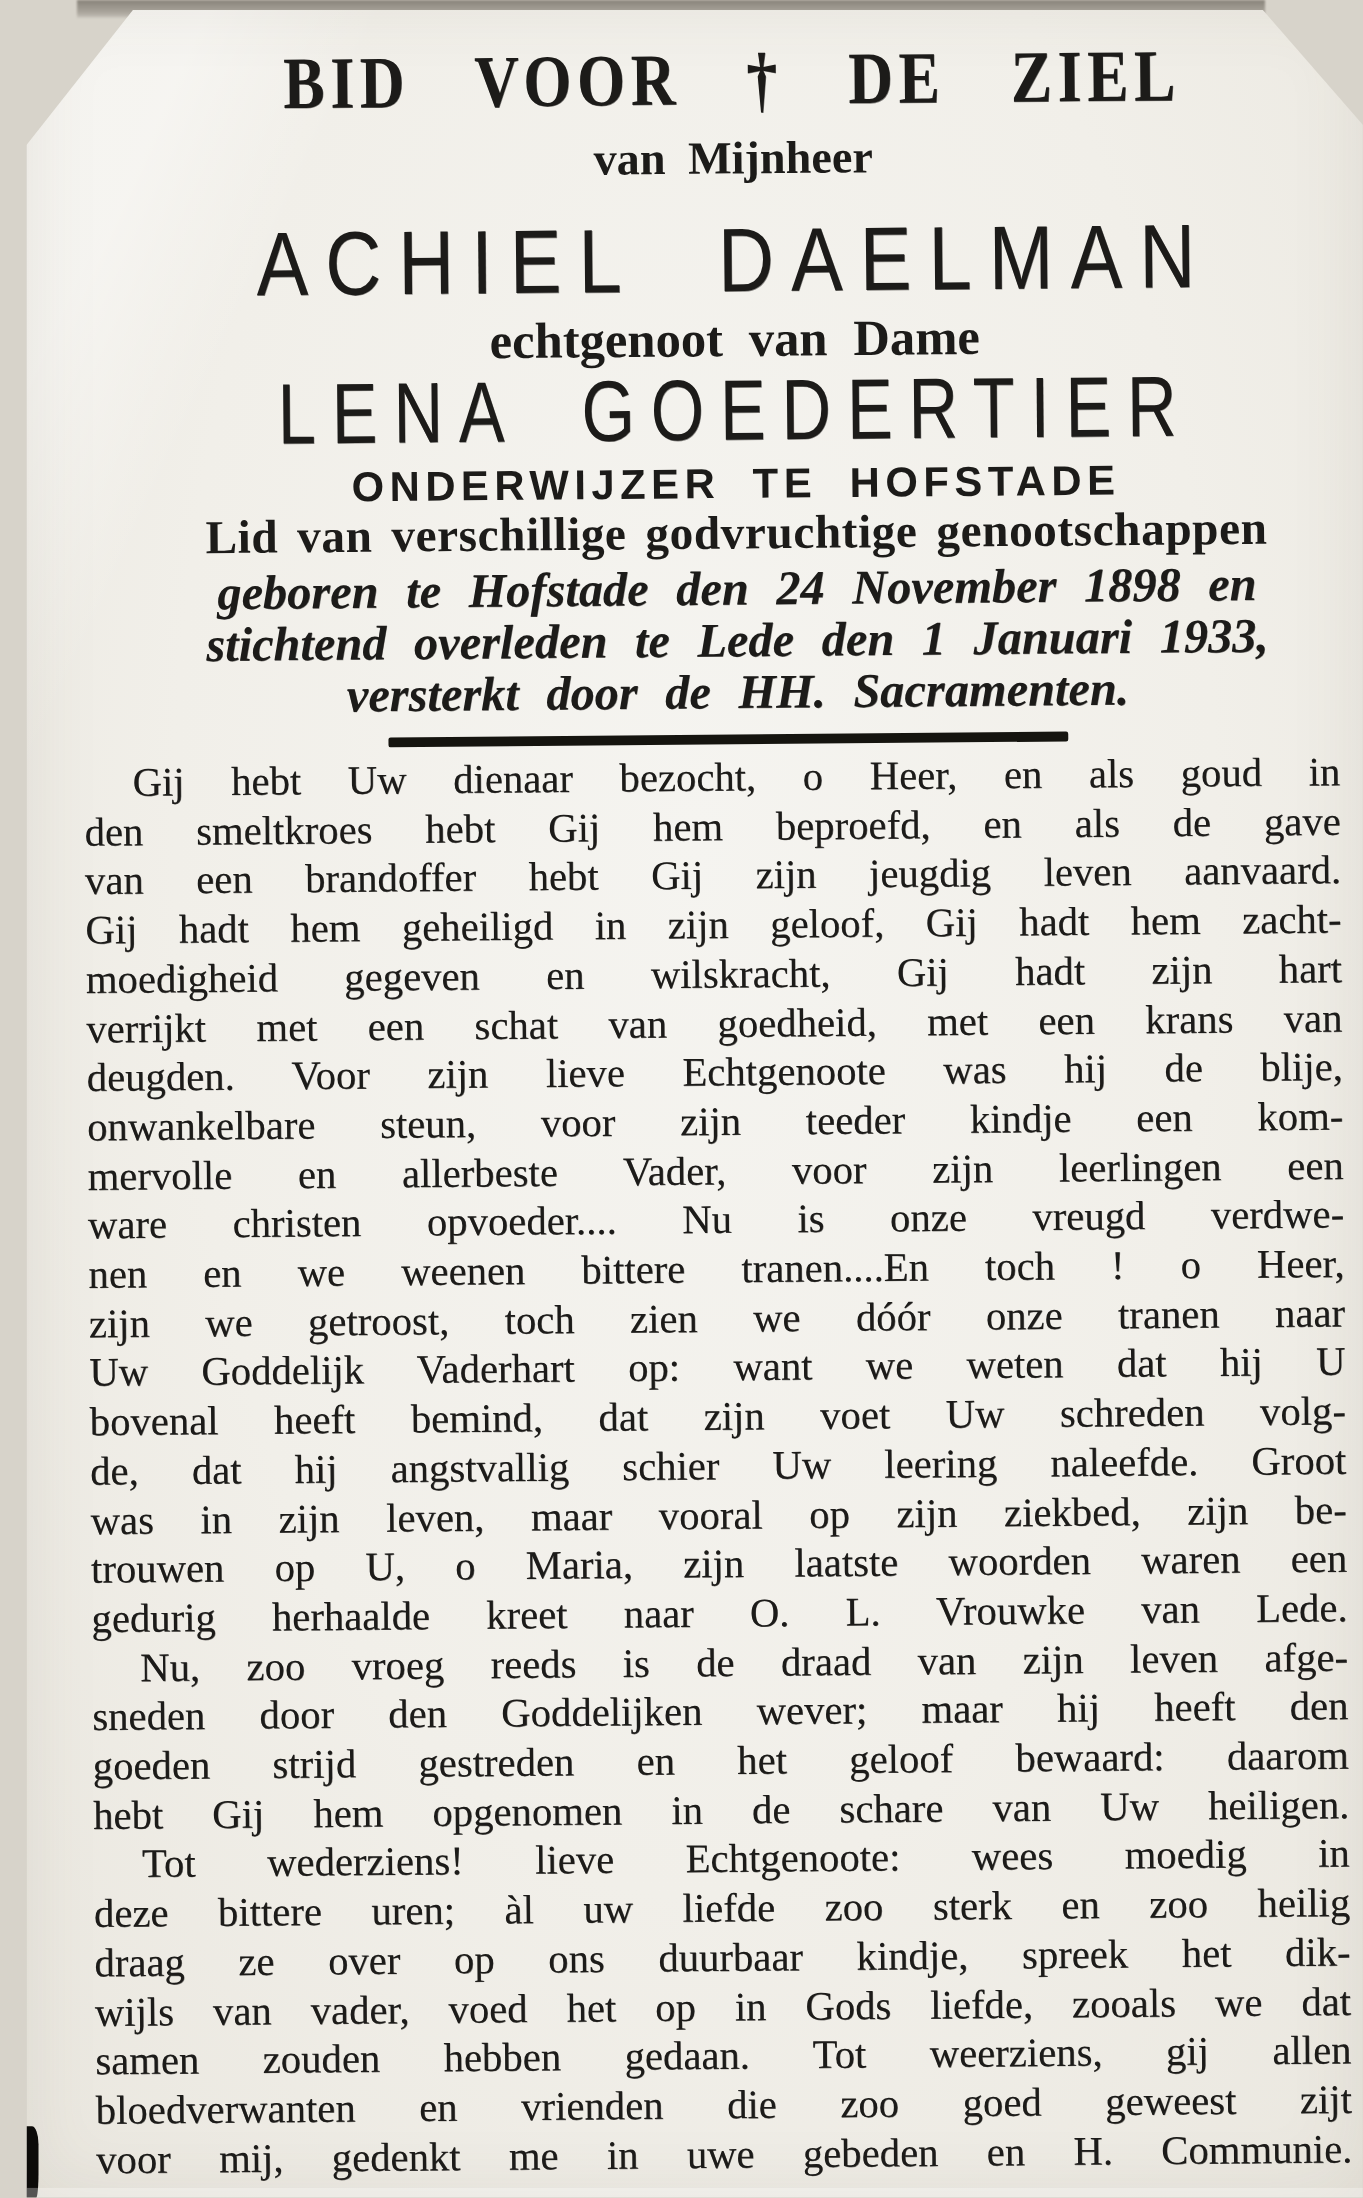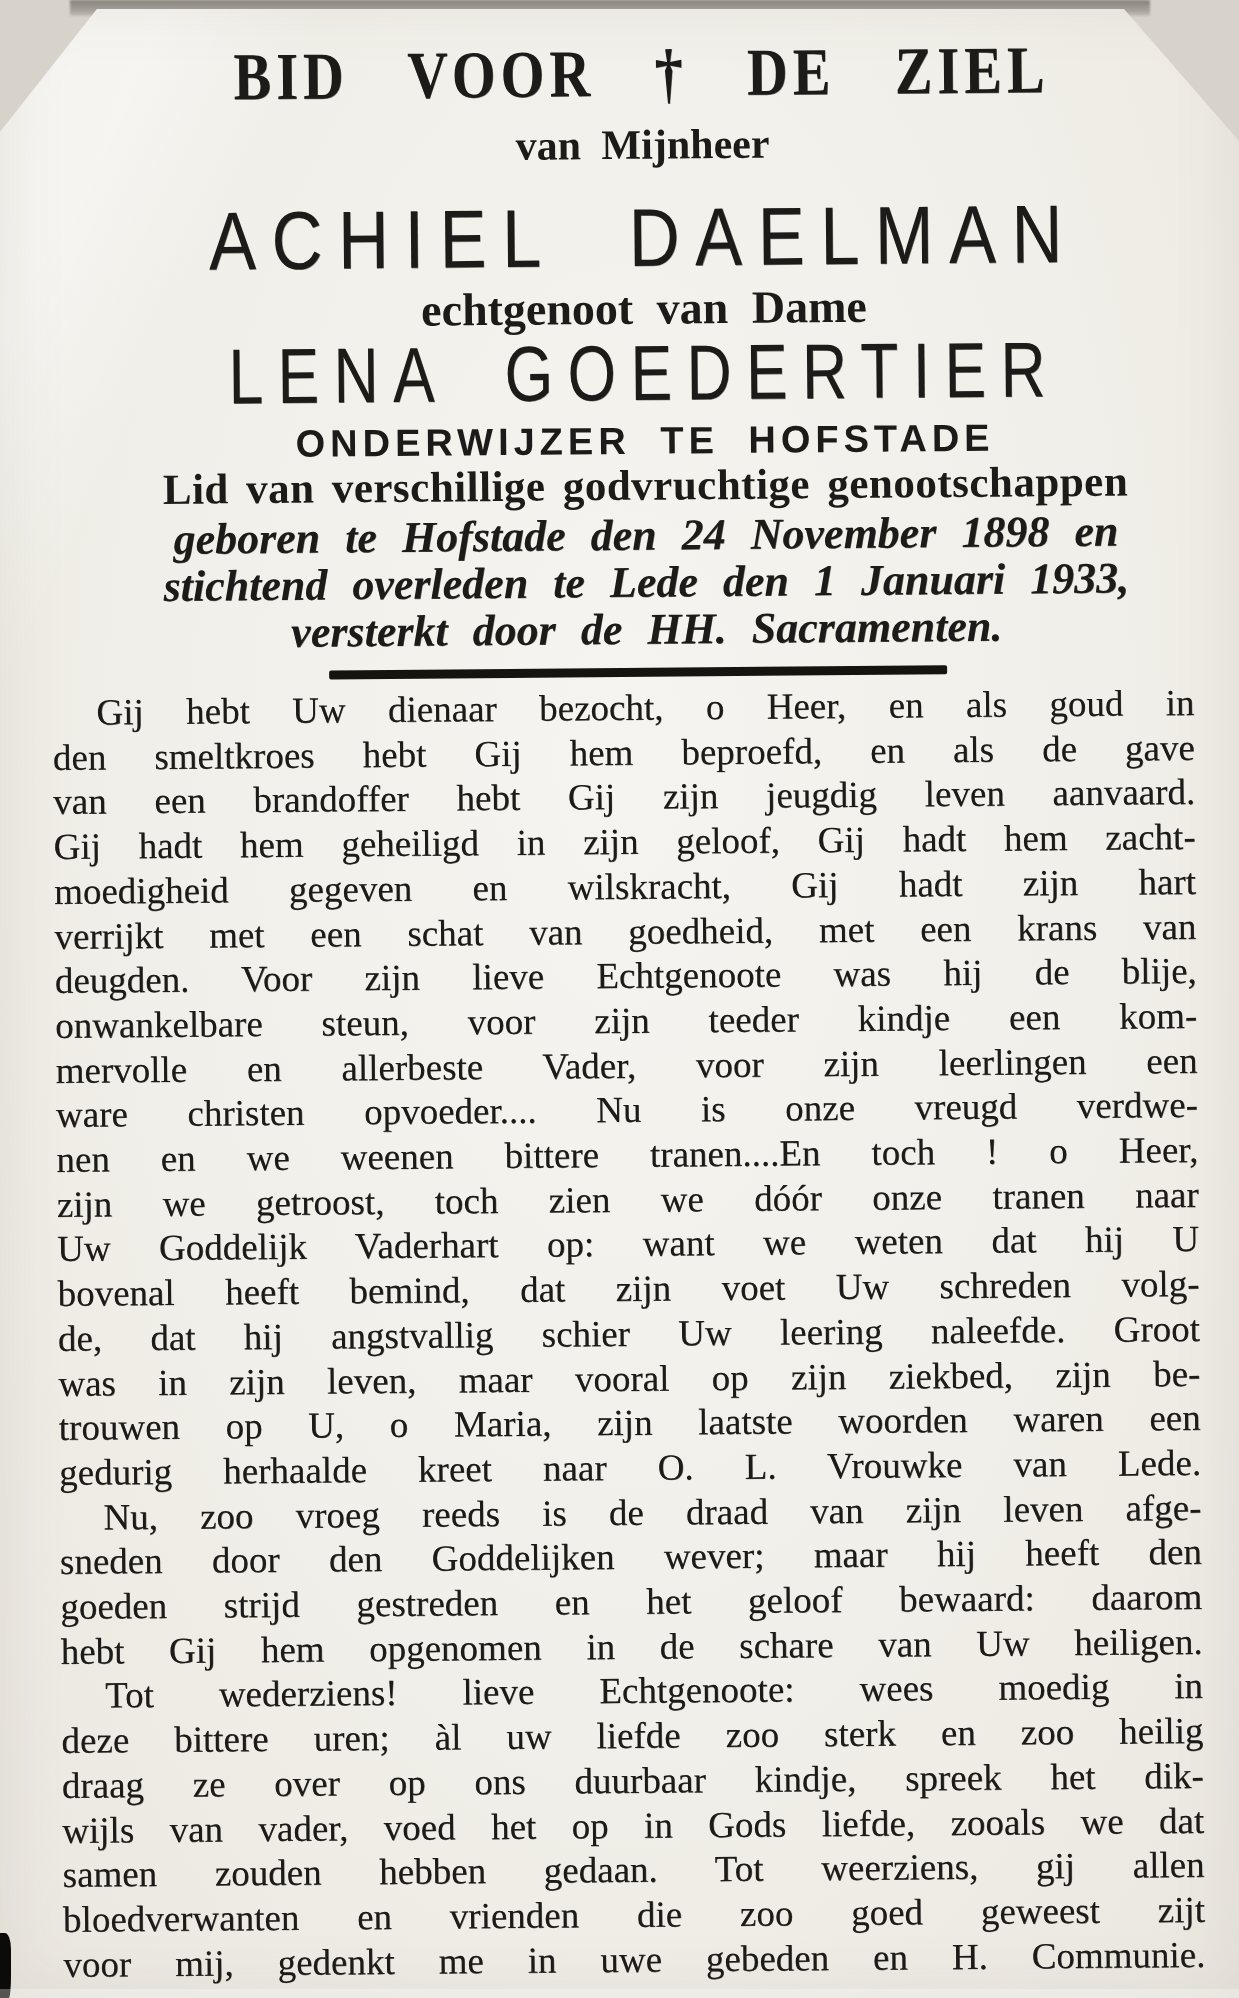--- a/index.html
+++ b/index.html
@@ -15,20 +15,21 @@
     filter:blur(1px);
   }
   
   .card{
     position:absolute;inset:0;
     clip-path:polygon(97px 9px,1124px 9px,1239px 141px,1239px 1998px,0 1998px,0 132px);
     background:
       linear-gradient(115deg, rgba(255,255,255,0.45) 0 150px, rgba(255,255,255,0) 300px),
       radial-gradient(ellipse at 50% 38%, #f5f4f0 0%, #f1efe9 55%, #eae7df 100%);
     box-shadow:inset 0 0 70px rgba(90,80,60,0.10);
+    margin-left:24px;
   }
   .card-content{
     position:absolute;inset:0;
     transform:rotate(-0.5deg);
     transform-origin:50% 50%;
     color:#1c1b19;
   }
   .centerband{position:absolute;left:70px;width:1160px;text-align:center;line-height:1;}
   .display{display:inline-block;white-space:nowrap;transform-origin:50% 50%;}
 

